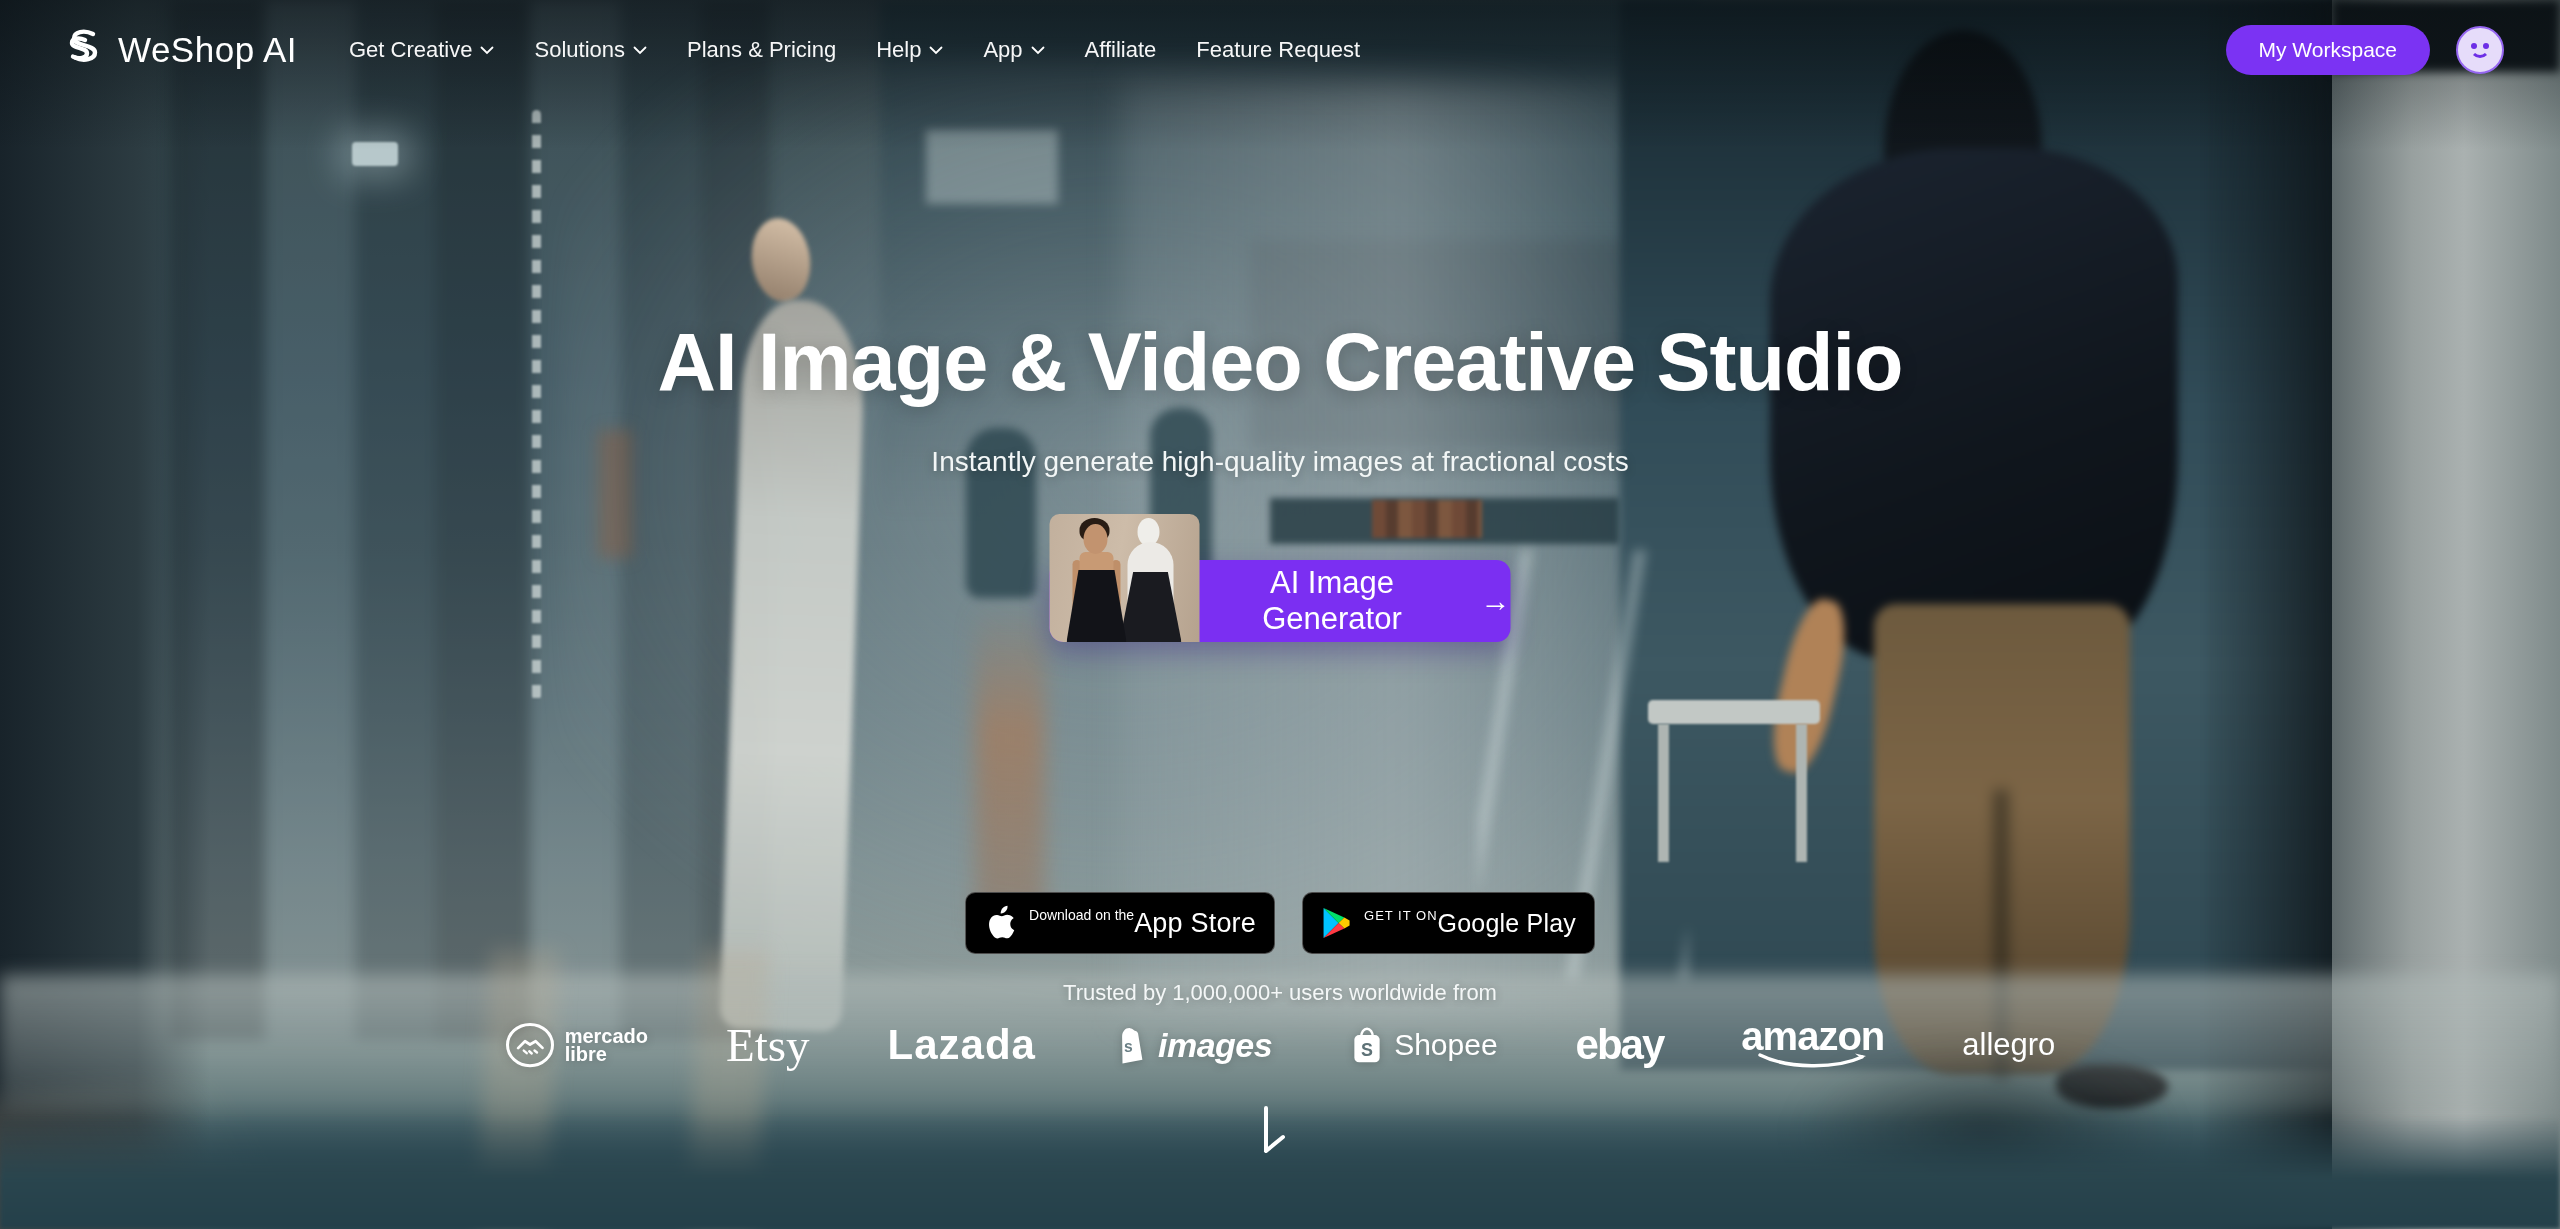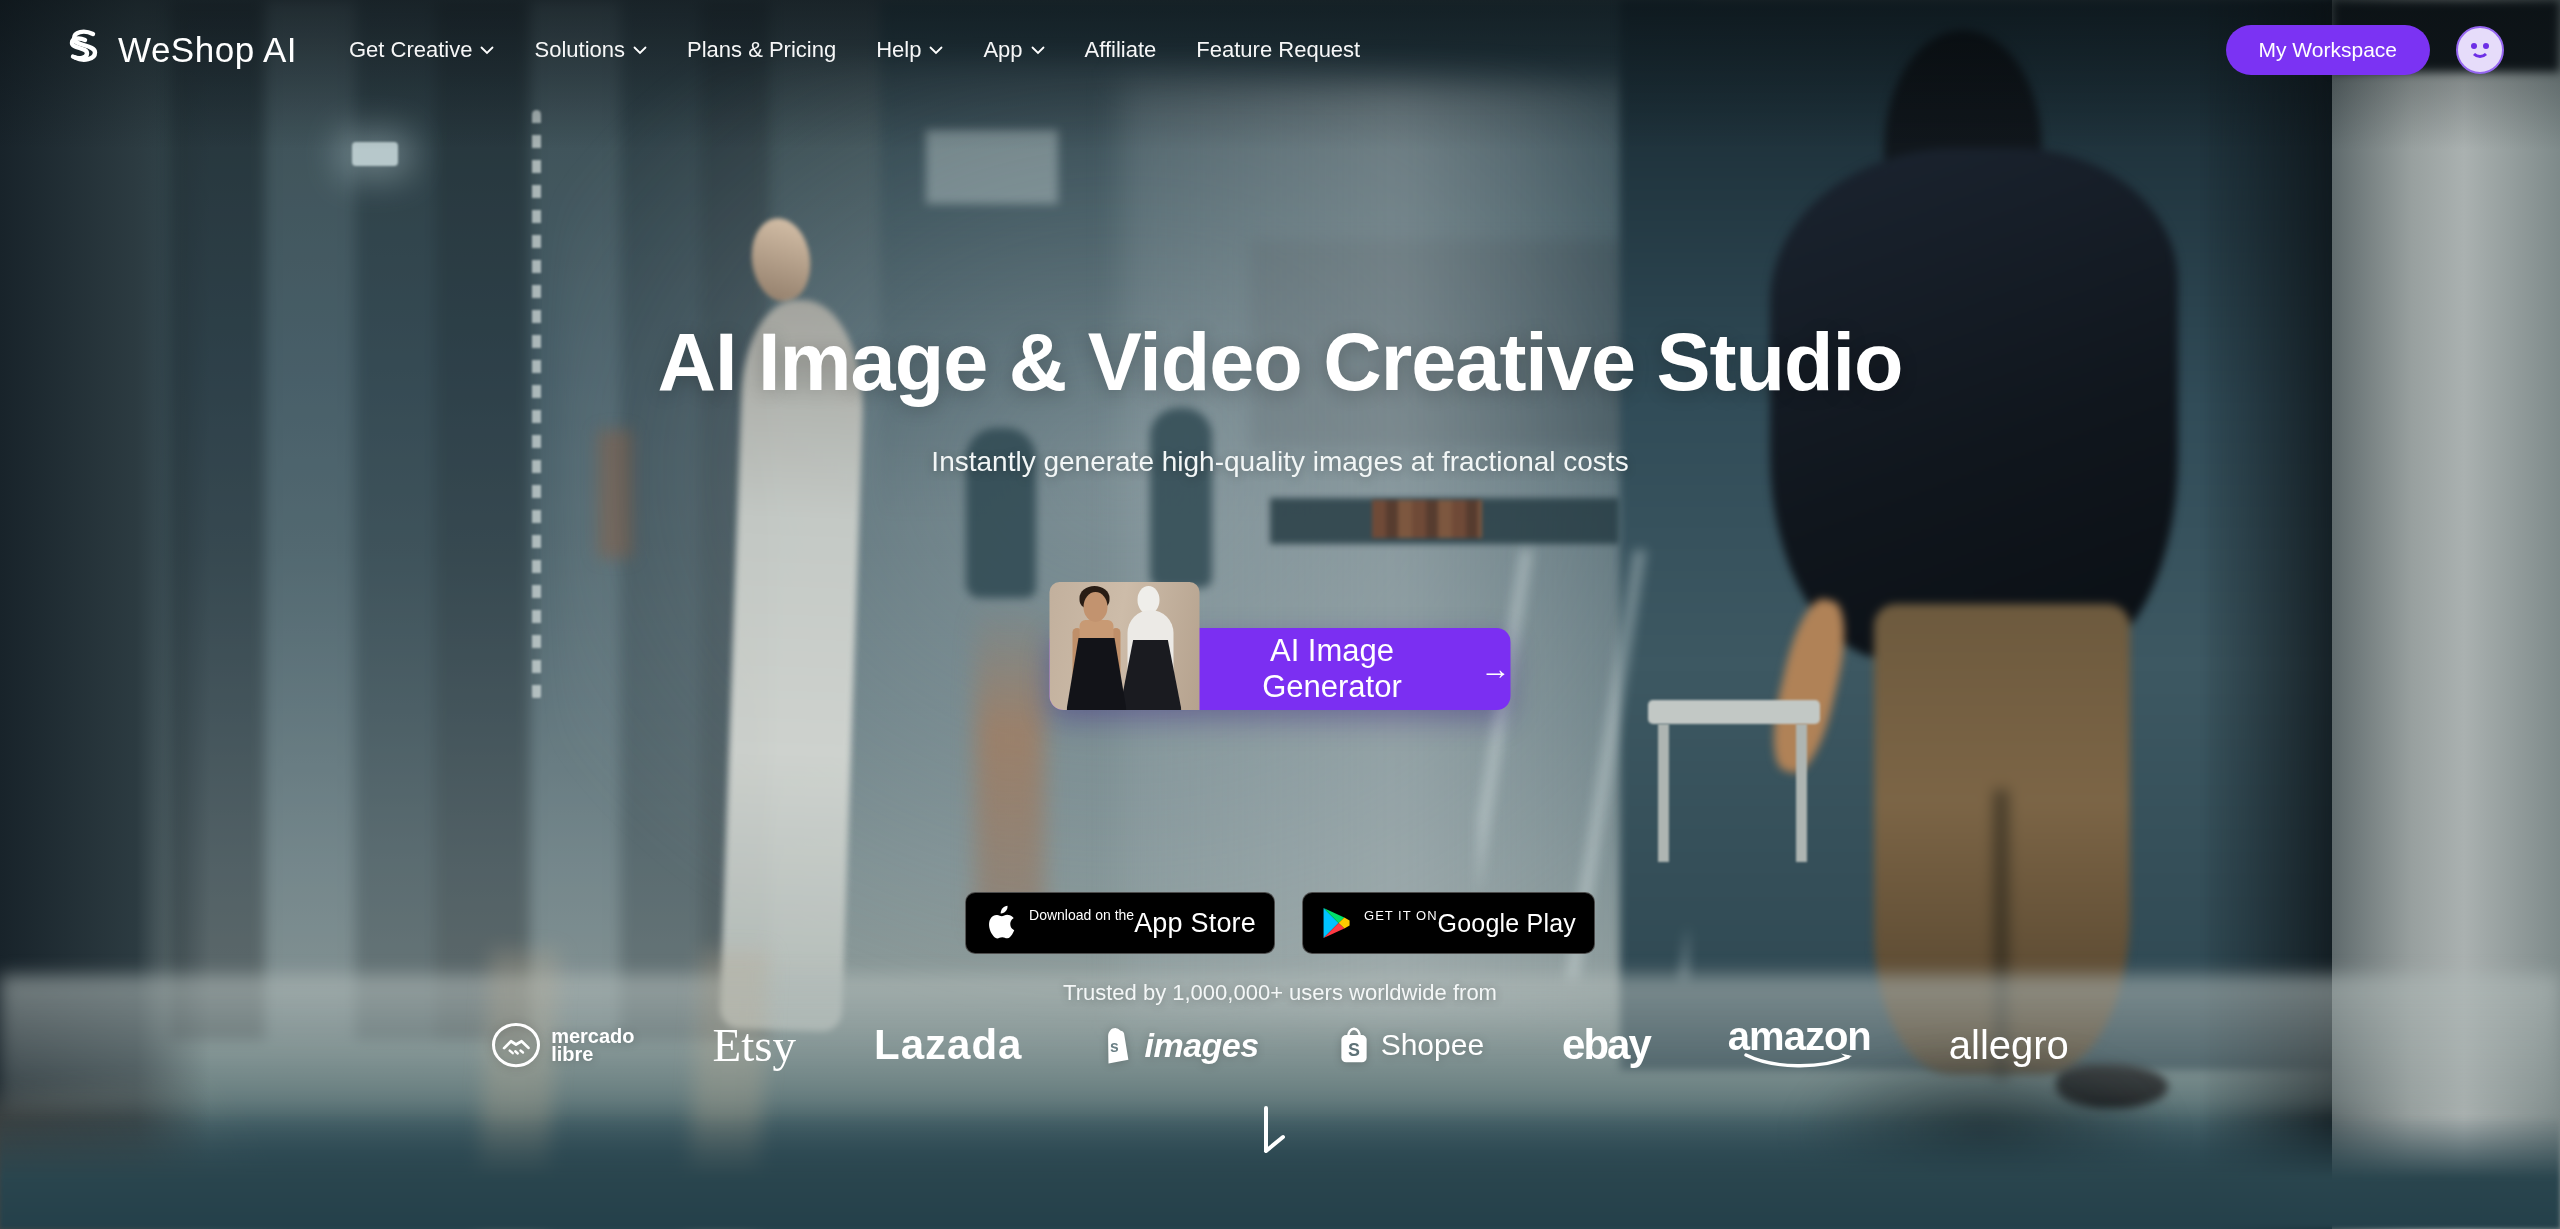--- a/index.html
+++ b/index.html
@@ -98,21 +98,21 @@
   .avatar .eye.l { left:13px; } .avatar .eye.r { right:13px; }
   .avatar .smile { position:absolute; left:12px; top:18px; width:20px; height:12px; border:3px solid #6d2ee6;
     border-top:none; border-left-color:transparent; border-right-color:transparent; border-radius:0 0 20px 20px; }
 
   
   .hero-title { position:absolute; top:316px; left:0; width:100%; text-align:center; z-index:10;
     font-size:81px; font-weight:700; letter-spacing:-1px; text-shadow:0 3px 18px rgba(0,0,0,.22); }
   .hero-sub { position:absolute; top:446px; left:0; width:100%; text-align:center; z-index:10;
     font-size:28px; color:#f2f6f6; text-shadow:0 2px 10px rgba(0,0,0,.25); }
 
-  .cta-row { position:absolute; top:628px; left:50%; transform:translateX(-50%); display:flex; gap:18px;
+  .cta-row { position:absolute; top:560px; left:50%; transform:translateX(-50%); display:flex; gap:18px;
     align-items:center; z-index:10; }
   .cta-primary { position:relative; width:461px; height:82px; background:#7b2ff2; border:none; border-radius:14px;
     color:#fff; font-family:inherit; font-size:31px; font-weight:500; cursor:pointer;
     display:flex; align-items:center; justify-content:center; padding-left:150px; gap:16px;
     box-shadow:0 10px 28px rgba(50,16,130,.35); }
   .cta-arrow { font-size:30px; font-weight:400; }
   .thumb { position:absolute; left:0; bottom:0; width:150px; height:128px; overflow:hidden;
     border-radius:10px 10px 0 14px;
     background:linear-gradient(100deg,#c2b09d 0%,#cdbca9 45%,#b5a28e 100%); }
   .thumb div { position:absolute; }
@@ -157,21 +157,21 @@
     align-items:center; gap:78px; z-index:10; color:#fff; }
   .brand { display:flex; align-items:center; gap:10px; filter:drop-shadow(0 1px 4px rgba(0,0,0,.2)); }
   .ml-text { font-size:20px; font-weight:700; line-height:.92; }
   .etsy { font-family:"Liberation Serif",serif; font-size:47px; font-weight:500; }
   .lazada { font-size:42px; font-weight:700; letter-spacing:1px; }
   .shopify-text { font-size:34px; font-weight:700; font-style:italic; letter-spacing:-.5px; }
   .shopee-text { font-size:30px; font-weight:500; }
   .ebay { font-size:42px; font-weight:700; letter-spacing:-2px; }
   .amazon-wrap { display:flex; flex-direction:column; align-items:center; line-height:.8; }
   .amazon-text { font-size:40px; font-weight:700; letter-spacing:-1px; }
-  .allegro { font-size:40px; font-weight:500; }
+  .allegro { font-size:31px; font-weight:500; }
 
   .scroll-hint { position:absolute; left:1252px; top:1105px; z-index:10; }
 </style>
 </head>
 <body>
 
 <div class="scene">
   <div class="sc-base"></div>
   <div class="sc-left-dark"></div>
   <div class="sc-left-panels"></div>

